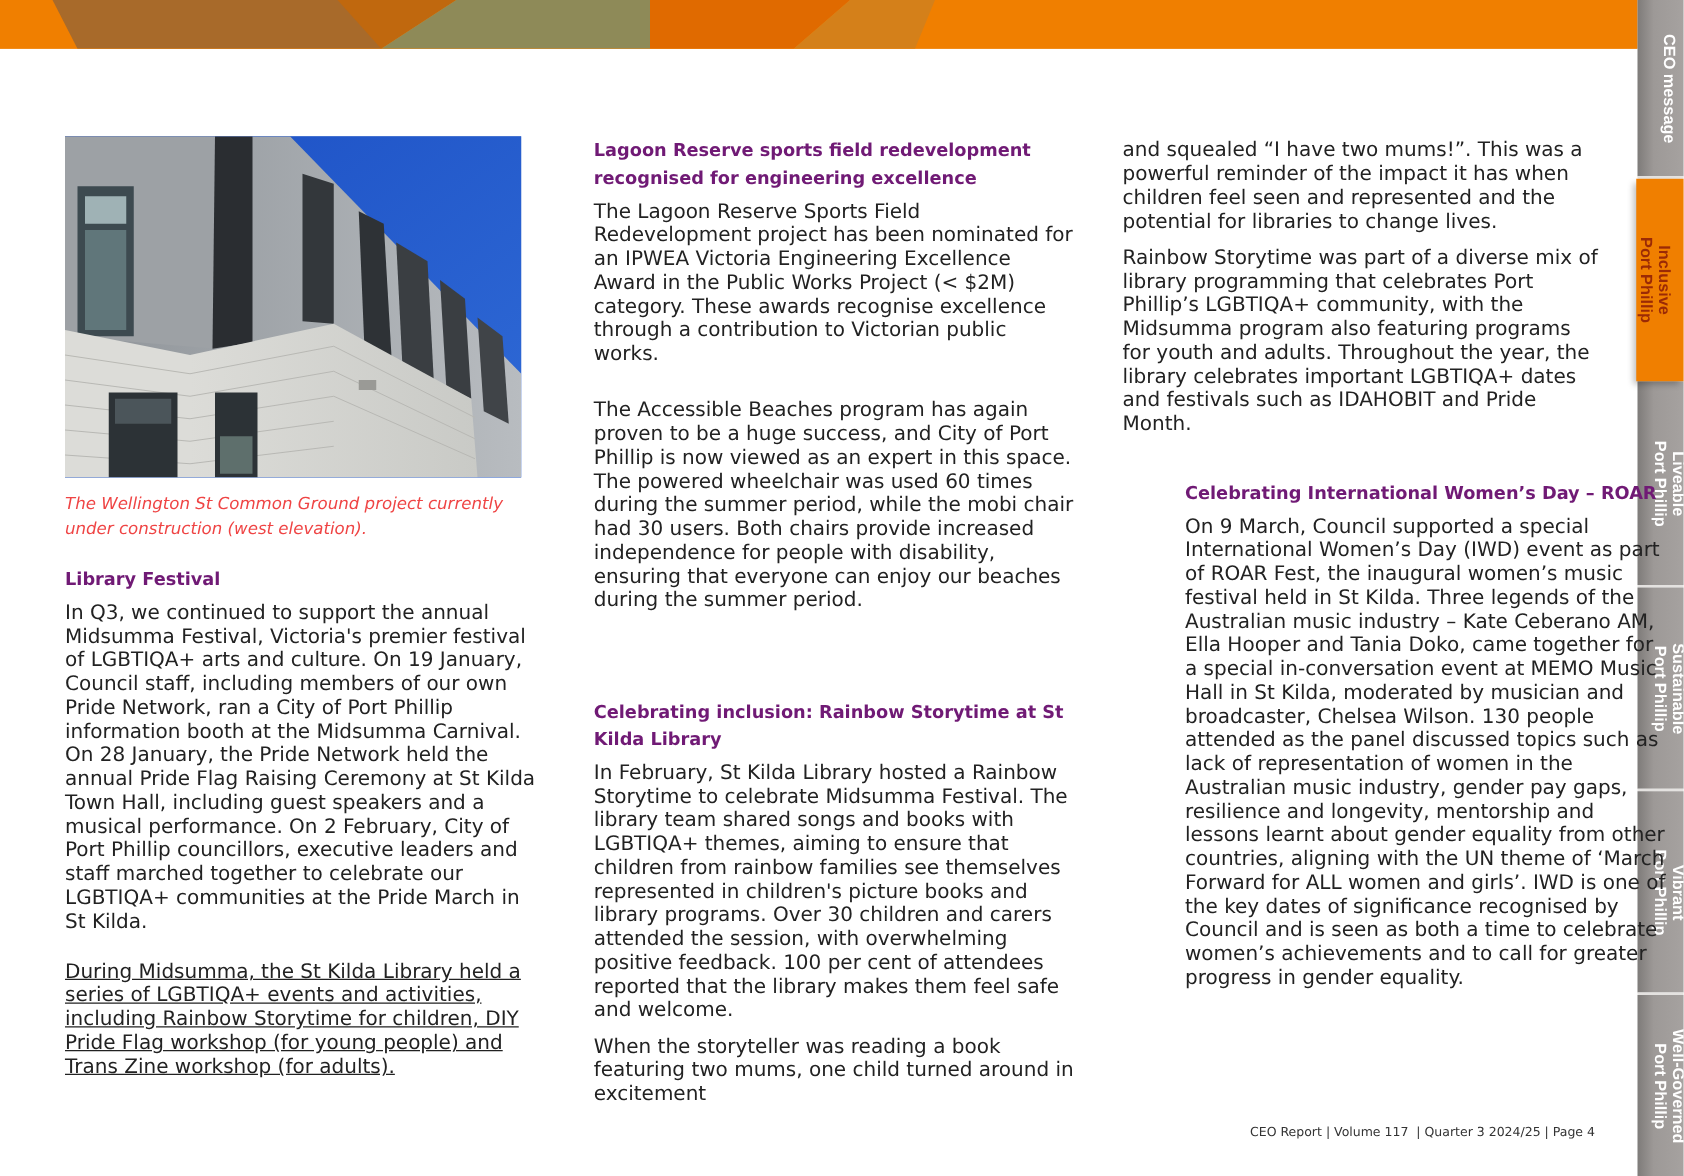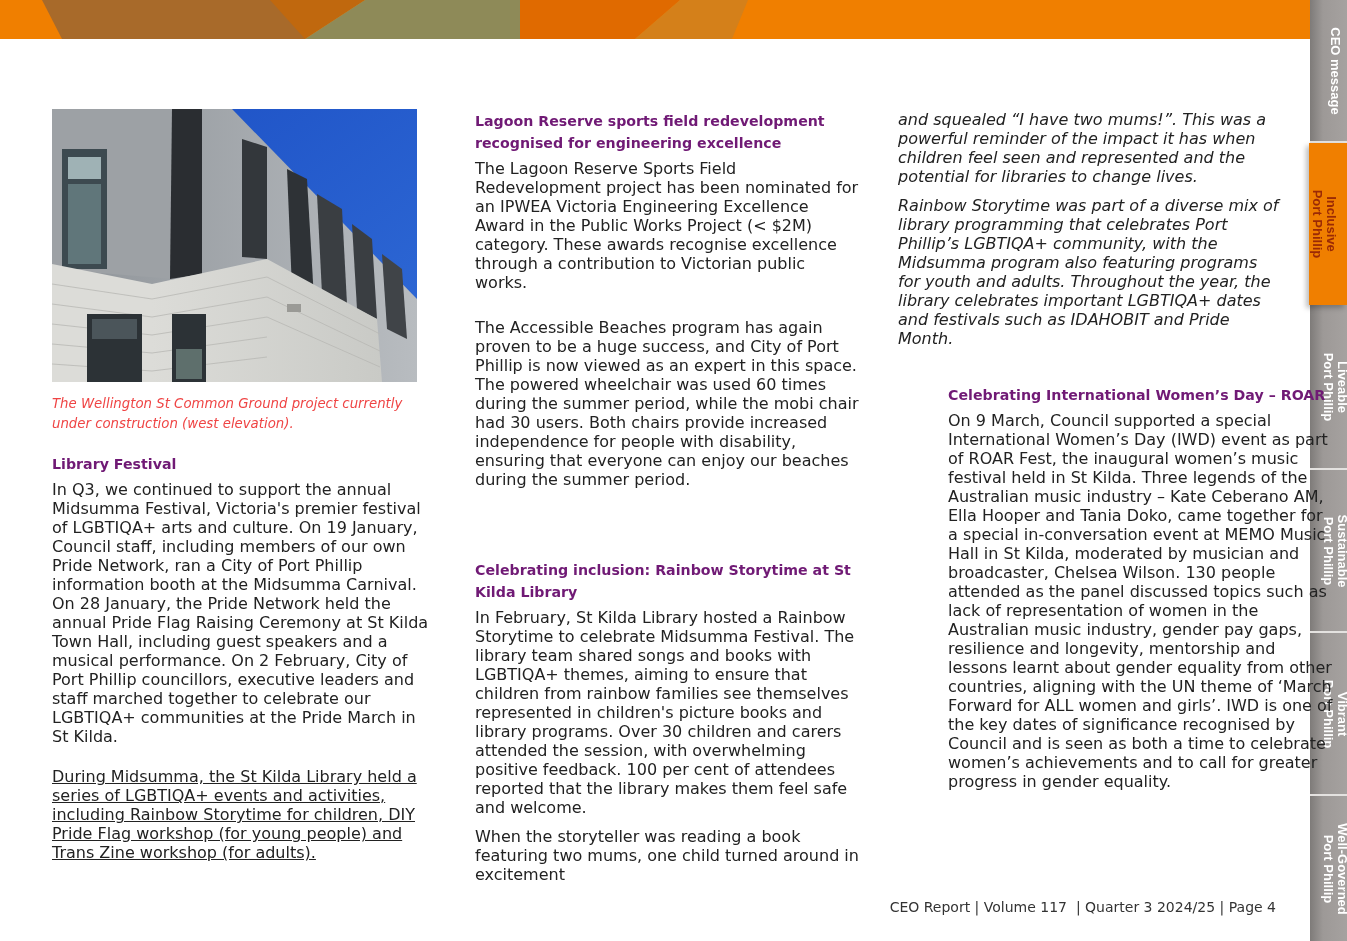--- a/index.html
+++ b/index.html
@@ -46,21 +46,21 @@
     .caption {
       position: absolute; left: 52px; top: 394px; width: 370px;
       font-style: italic; font-size: 13.3px; line-height: 19.5px; color: #ef4444;
     }
     h3 { font-family: "DejaVu Sans", sans-serif; font-weight: bold; font-size: 14.2px; line-height: 22.2px; color: #701a75; }
     p { margin: 0; }
     .block { position: absolute; }
 
     .footer {
       position: absolute; right: 71px; top: 897px;
-      font-size: 14px; line-height: 20px; color: #333333; white-space: pre;
+      font-size: 10px; line-height: 20px; color: #333333; white-space: pre;
     }
   </style>
 </head>
 <body>
 
 <div class="banner">
   <svg width="1310" height="39" viewBox="0 0 1310 39">
     <rect x="0" y="0" width="1310" height="39" fill="#f07f00"></rect>
     <polygon points="42,0 318,0 305,39 62,39" fill="#a86a2a"></polygon>
     <polygon points="270,0 365,0 305,39" fill="#c0680e"></polygon>
@@ -181,21 +181,21 @@
 </div>
 <div class="block col2" style="left:475px; top:313px; width:385px;">
   <p style="margin-top:5px;">The Accessible Beaches program has again proven to be a huge success, and City of Port Phillip is now viewed as an expert in this space. The powered wheelchair was used 60 times during the summer period, while the mobi chair had 30 users. Both chairs provide increased independence for people with disability, ensuring that everyone can enjoy our beaches during the summer period.</p>
 </div>
 <div class="block col2" style="left:475px; top:559px; width:385px;">
   <h3>Celebrating inclusion: Rainbow Storytime at St Kilda Library</h3>
   <p style="margin-top:5px;">In February, St Kilda Library hosted a Rainbow Storytime to celebrate Midsumma Festival. The library team shared songs and books with LGBTIQA+ themes, aiming to ensure that children from rainbow families see themselves represented in children's picture books and library programs. Over 30 children and carers attended the session, with overwhelming positive feedback. 100 per cent of attendees reported that the library makes them feel safe and welcome.</p>
   <p style="margin-top:10px;">When the storyteller was reading a book featuring two mums, one child turned around in excitement</p>
 </div>
 
-<div class="block col3" style="left:898px; top:110px; width:385px;font-style:italic;">
+<div class="block col3" style="left:898px; top:110px; width:385px;">
   <p>and squealed “I have two mums!”. This was a powerful reminder of the impact it has when children feel seen and represented and the potential for libraries to change lives.</p>
   <p style="margin-top:10px;">Rainbow Storytime was part of a diverse mix of library programming that celebrates Port Phillip’s LGBTIQA+ community, with the Midsumma program also featuring programs for youth and adults. Throughout the year, the library celebrates important LGBTIQA+ dates and festivals such as IDAHOBIT and Pride Month.</p>
 </div>
 <div class="block col3" style="left:948px; top:384px; width:385px;">
   <h3>Celebrating International Women’s Day – ROAR</h3>
   <p style="margin-top:5px;">On 9 March, Council supported a special International Women’s Day (IWD) event as part of ROAR Fest, the inaugural women’s music festival held in St Kilda. Three legends of the Australian music industry – Kate Ceberano AM, Ella Hooper and Tania Doko, came together for a special in-conversation event at MEMO Music Hall in St Kilda, moderated by musician and broadcaster, Chelsea Wilson. 130 people attended as the panel discussed topics such as lack of representation of women in the Australian music industry, gender pay gaps, resilience and longevity, mentorship and lessons learnt about gender equality from other countries, aligning with the UN theme of ‘March Forward for ALL women and girls’. IWD is one of the key dates of significance recognised by Council and is seen as both a time to celebrate women’s achievements and to call for greater progress in gender equality.</p>
 </div>
 
 <div class="footer">CEO Report | Volume 117  | Quarter 3 2024/25 | Page 4</div>
 

